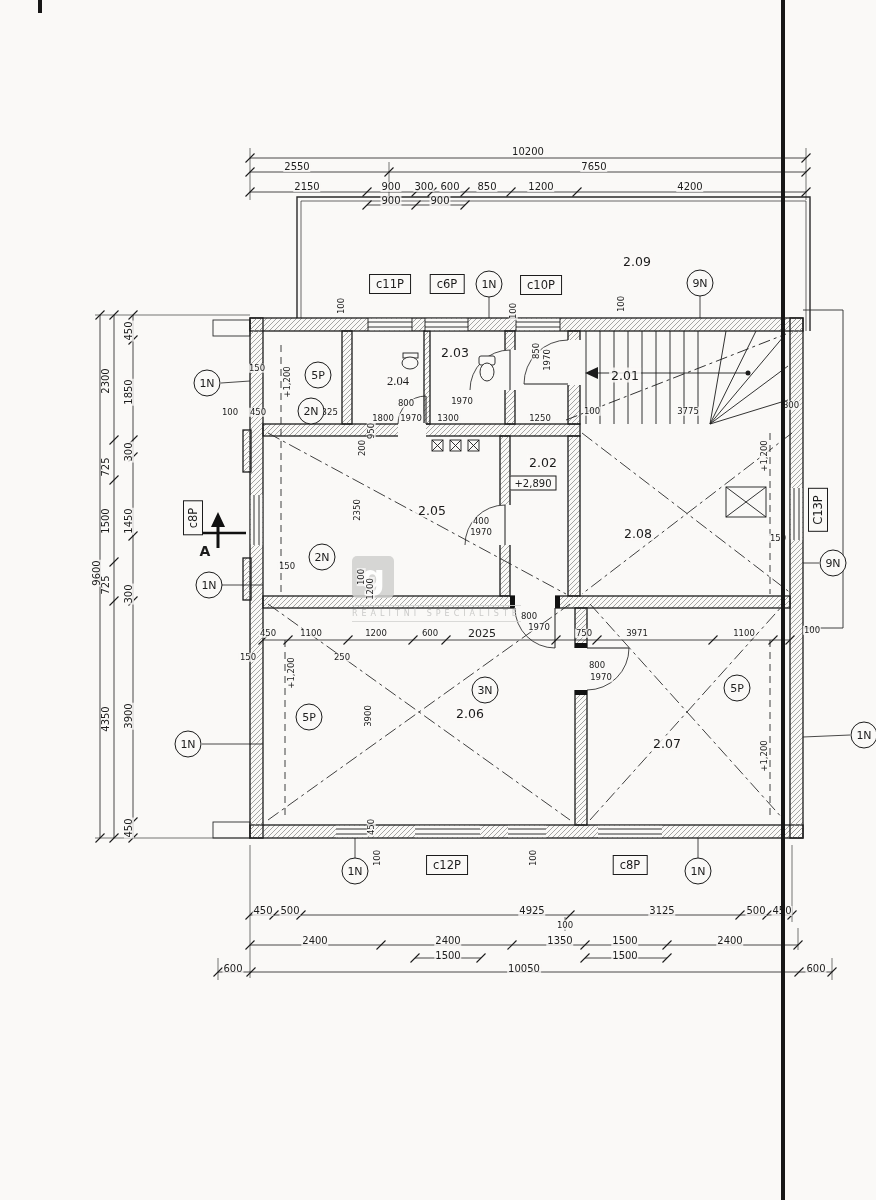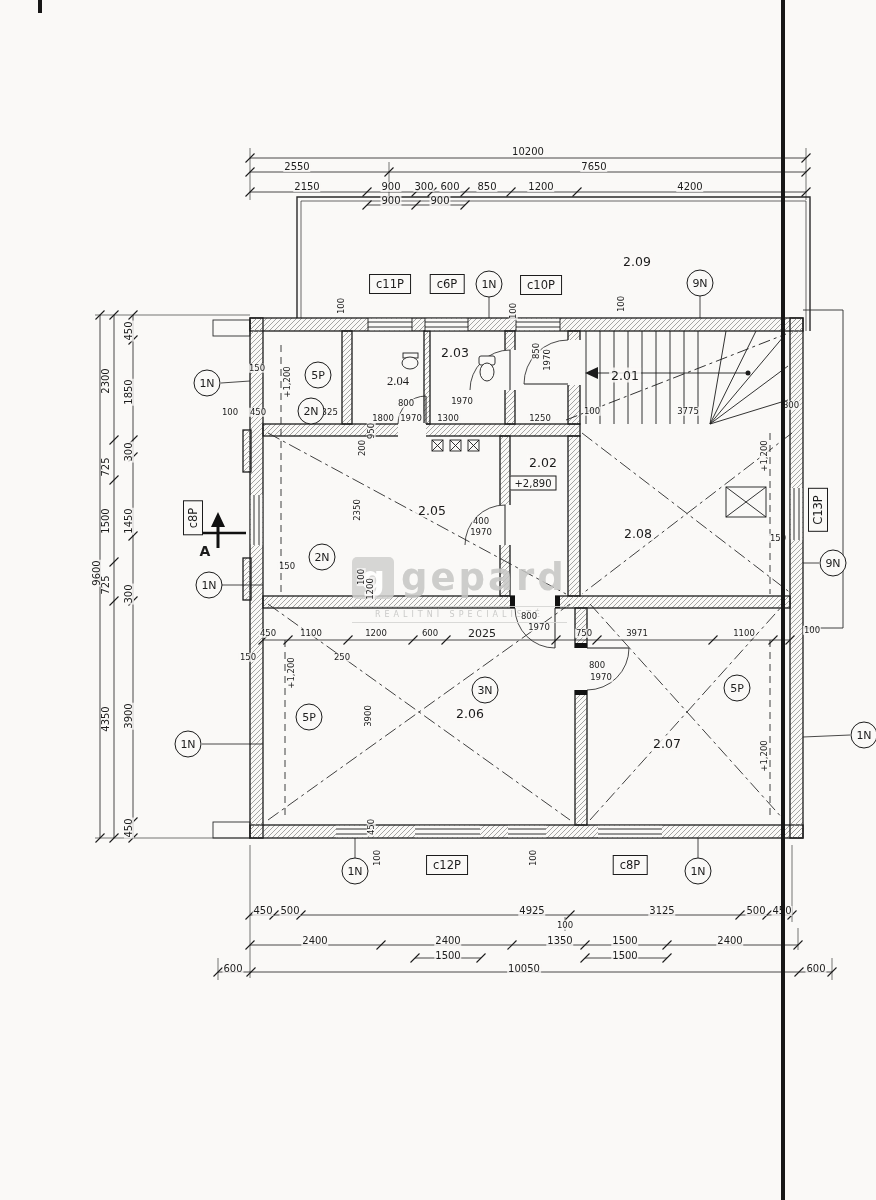--- a/index.html
+++ b/index.html
@@ -292,21 +292,20 @@
     <g stroke="#111" fill="#111">
       <line x1="198" y1="533" x2="246" y2="533" stroke-width="2.5"></line>
       <line x1="218" y1="548" x2="218" y2="526" stroke-width="3"></line>
       <polygon points="218,512 211,527 225,527" stroke="none"></polygon>
     </g>
   </svg>
 
   <div class="watermark" style="left:352px;top:556px;">
     <div class="wm-row">
       <div class="wm-logo">g</div>
-      <div class="wm-brand">gepard</div>
     </div>
     <div class="wm-tagline">REALITNÍ SPECIALISTÉ</div>
   </div>
 
   <div id="labels">
     <span class="level-badge" style="left:533px;top:483px;">+2,890</span>
     <span class="section-letter" style="left:205px;top:551px;">A</span>
   <span class="dim" style="left: 528px; top: 152px; transform: translate(-50%, -50%);">10200</span>
       <span class="dim" style="left: 297px; top: 167px; transform: translate(-50%, -50%);">2550</span>
       <span class="dim" style="left: 594px; top: 167px; transform: translate(-50%, -50%);">7650</span>

